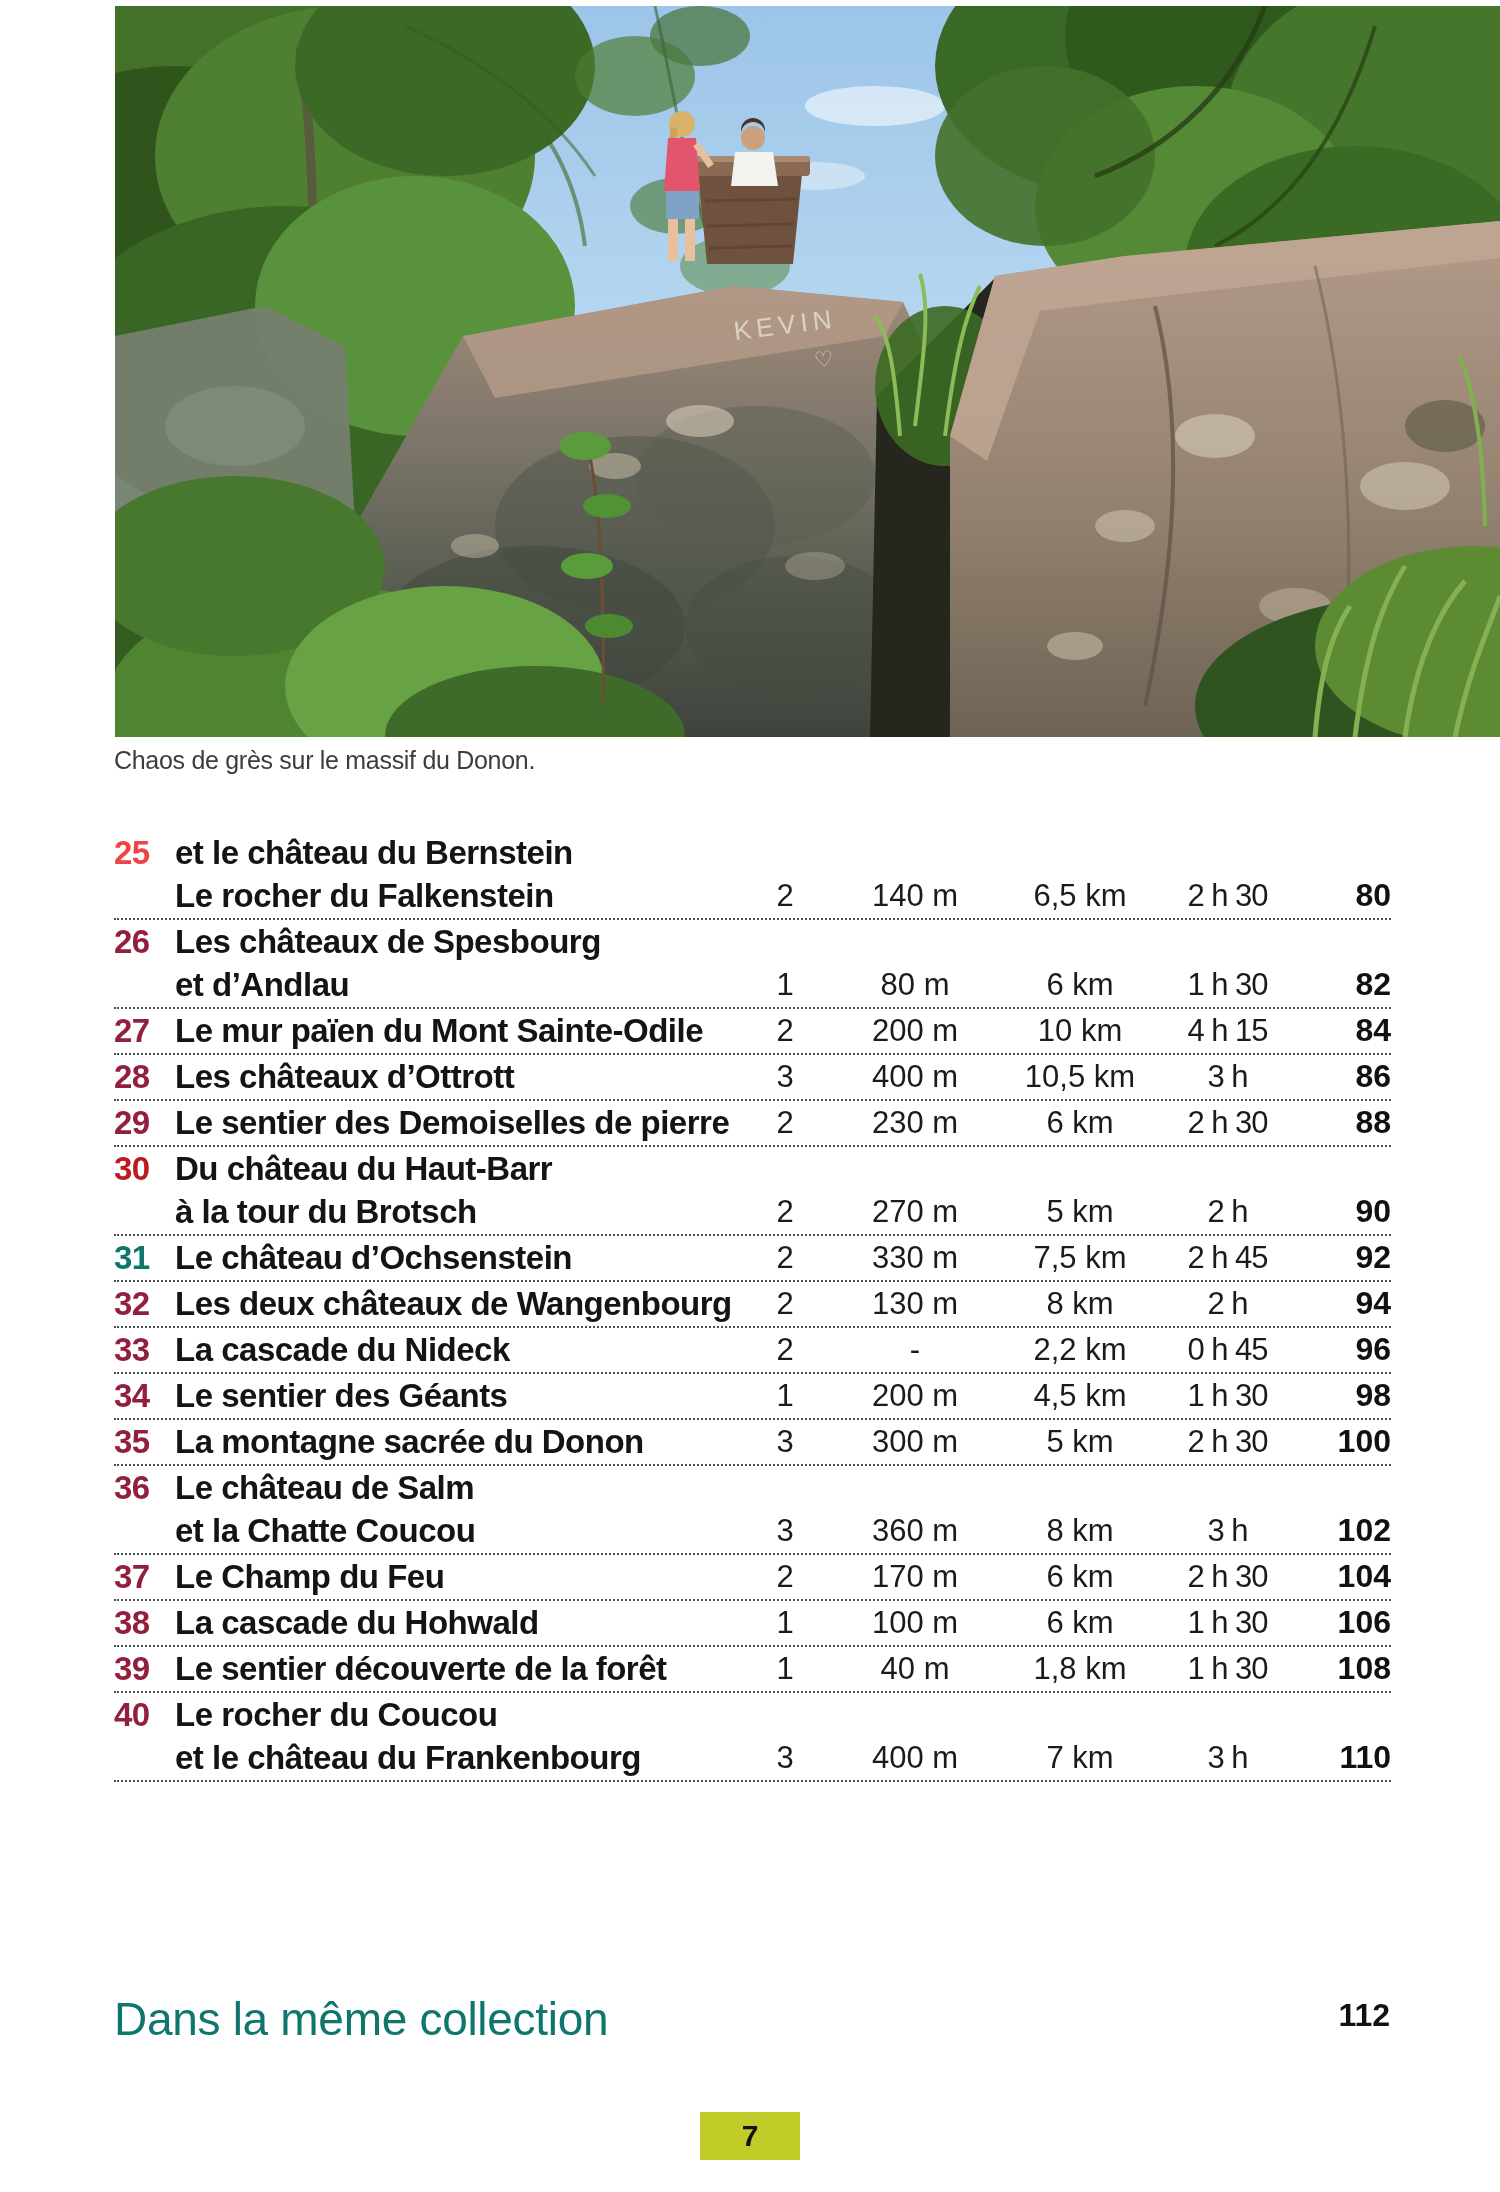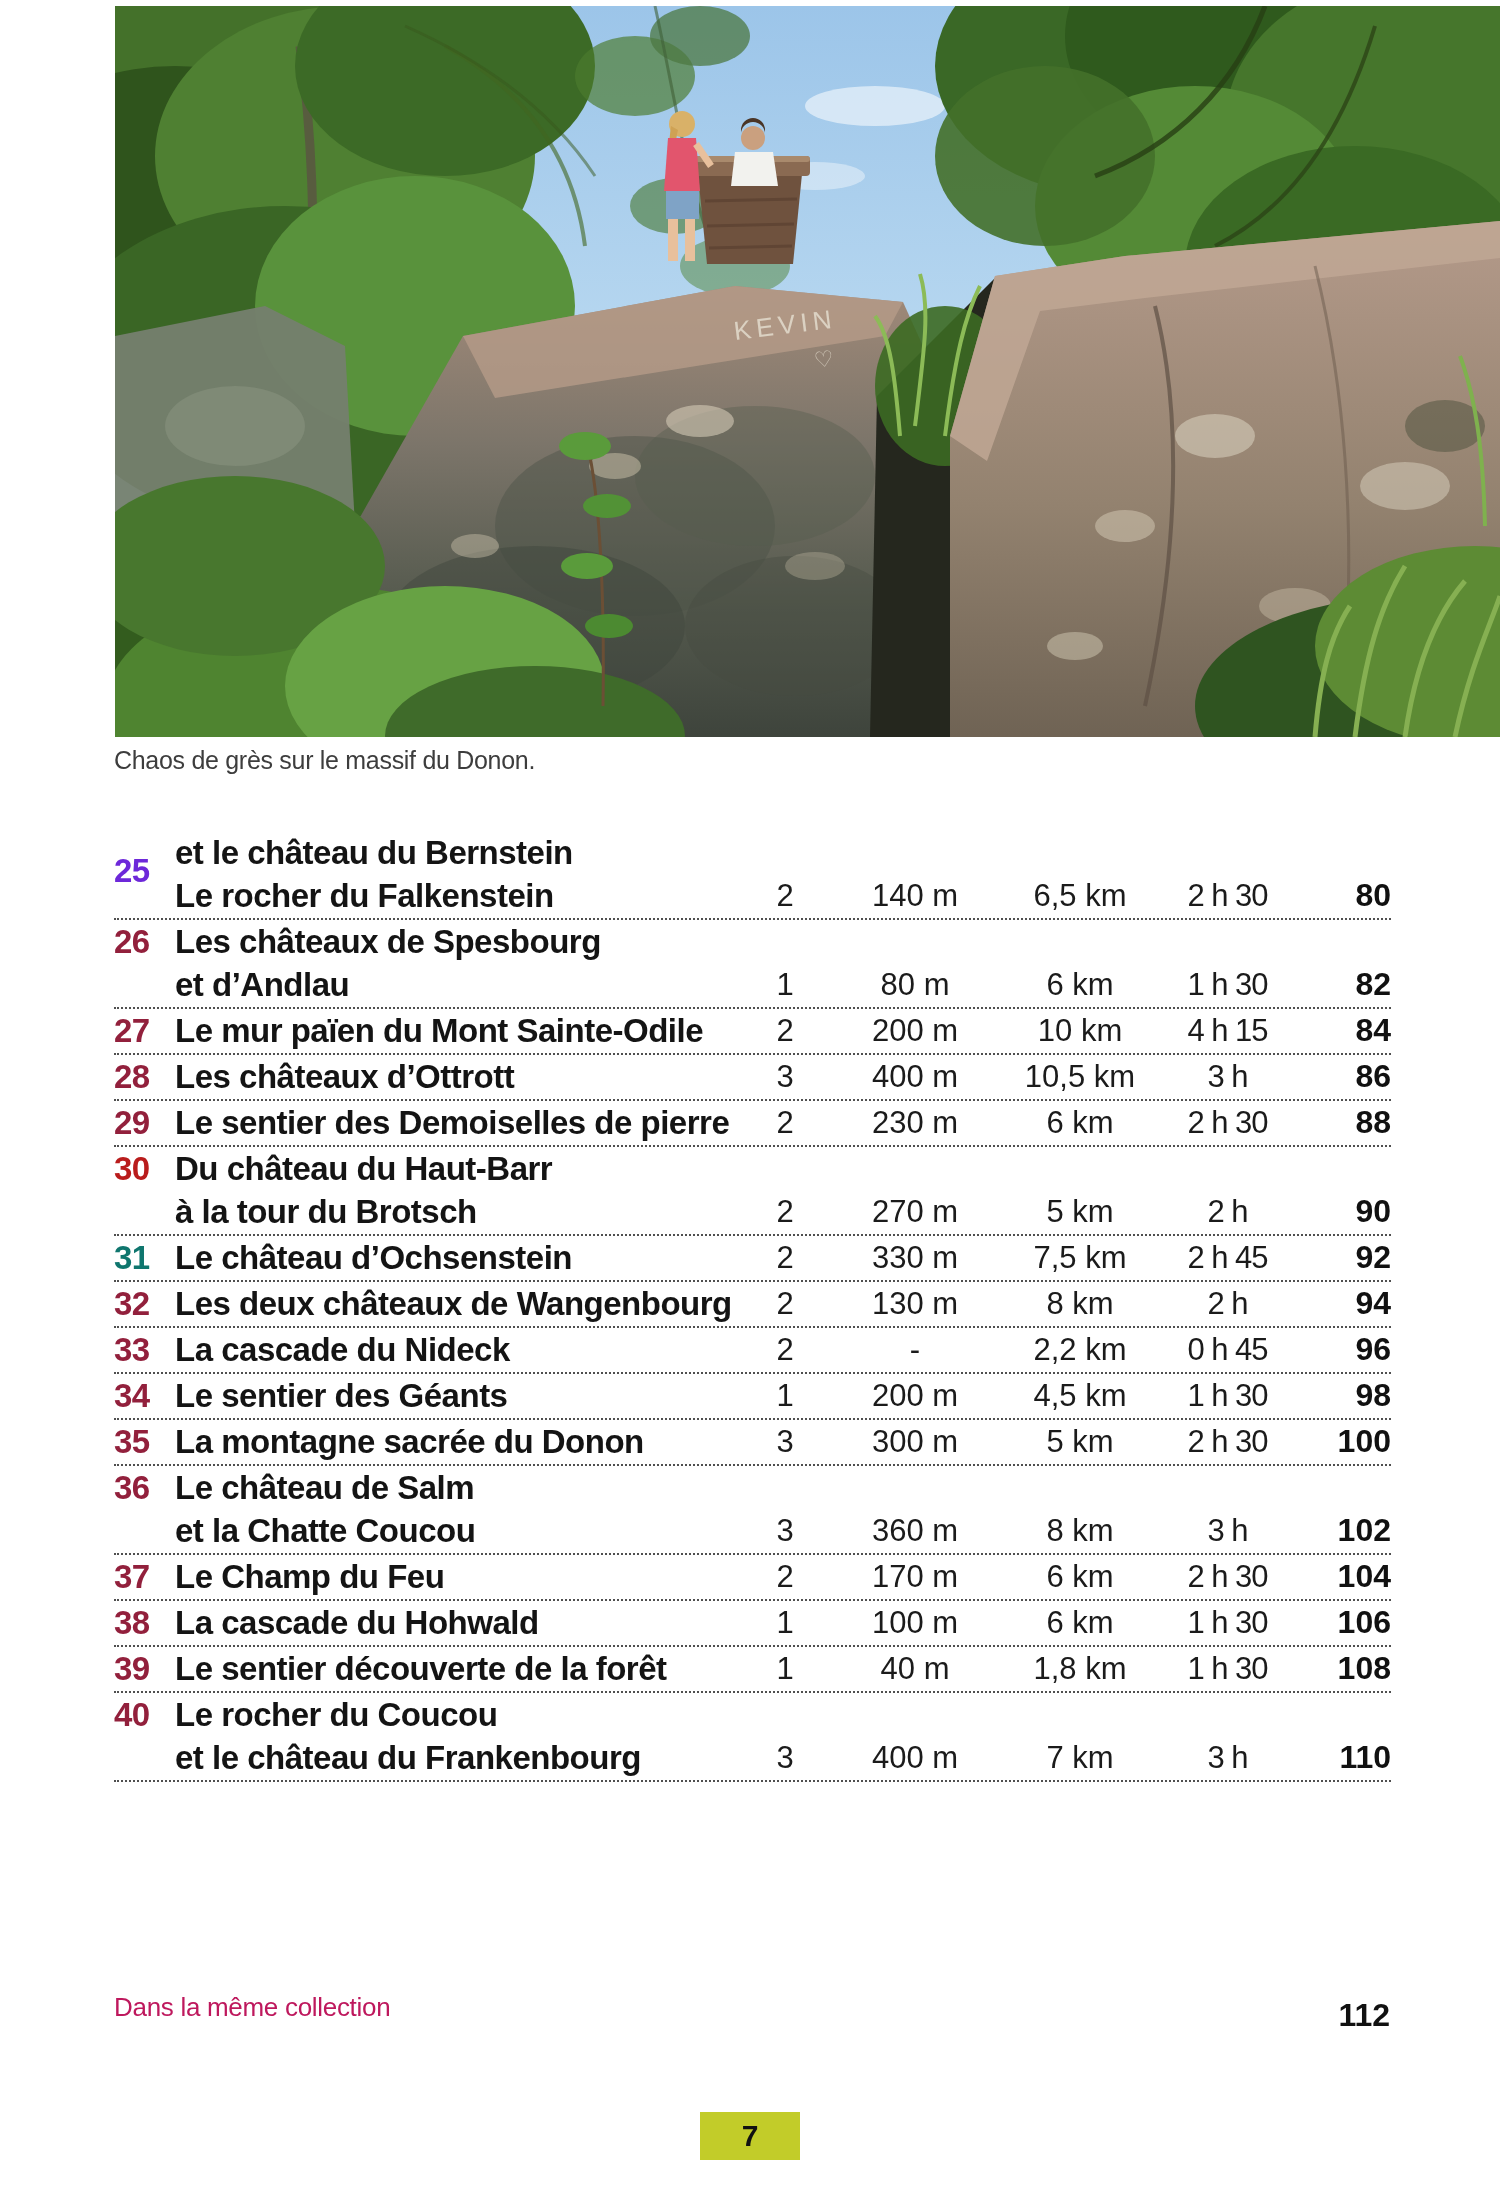--- a/index.html
+++ b/index.html
@@ -33,21 +33,21 @@
   }
   .c-title { flex:1; font-size:33px; font-weight:700; color:#141414; letter-spacing:-0.5px; }
   .c-title .tline { line-height:43px; }
   .c-diff  { width:80px;  text-align:center; }
   .c-elev  { width:180px; text-align:center; }
   .c-dist  { width:150px; text-align:center; }
   .c-time  { width:145px; text-align:center; letter-spacing:-1px; }
   .c-page  { width:91px;  text-align:right; font-weight:700; font-size:32px; color:#111; }
   .collection-heading {
     position:absolute; left:114px; top:1992px;
-    font-size:26px; color:#be185d; letter-spacing:-0.3px;
+    font-size:46px; color:#0f766e; letter-spacing:-0.3px;
   }
   .collection-page {
     position:absolute; right:110px; top:1997px;
     font-size:32px; font-weight:700; color:#111;
   }
   .page-badge {
     position:absolute; left:700px; top:2112px; width:100px; height:48px;
     display:flex; align-items:center; justify-content:center;
     font-size:30px; font-weight:700; color:#111;
   }
@@ -191,21 +191,21 @@
       <ellipse cx="1360" cy="640" rx="160" ry="100" fill="#5d8b34"></ellipse>
       <path d="M1240,731 C1250,650 1265,600 1290,560 M1290,731 C1300,660 1320,610 1350,575 M1340,731 C1355,660 1375,620 1385,590 M1200,731 C1205,670 1215,630 1235,600" stroke="#86b052" stroke-width="5" fill="none"></path>
       <path d="M1370,520 C1368,440 1360,390 1345,350" stroke="#7fb14e" stroke-width="4" fill="none"></path>
     </g>
   </svg>
 
   <div class="caption">Chaos de grès sur le massif du Donon.</div>
 
   <div class="toc">
       <div class="toc-row">
-        <div class="c-num" style="color: #6d28d9; margin-top: 18px;">25</div>
+        <div class="c-num" style="color: #ef4444;">25</div>
         <div class="c-title">
           <div class="tline">et le château du Bernstein</div>
           <div class="tline">Le rocher du Falkenstein</div>
         </div>
         <div class="c-diff">2</div>
         <div class="c-elev">140 m</div>
         <div class="c-dist">6,5 km</div>
         <div class="c-time">2 h 30</div>
         <div class="c-page">80</div>
       </div>

